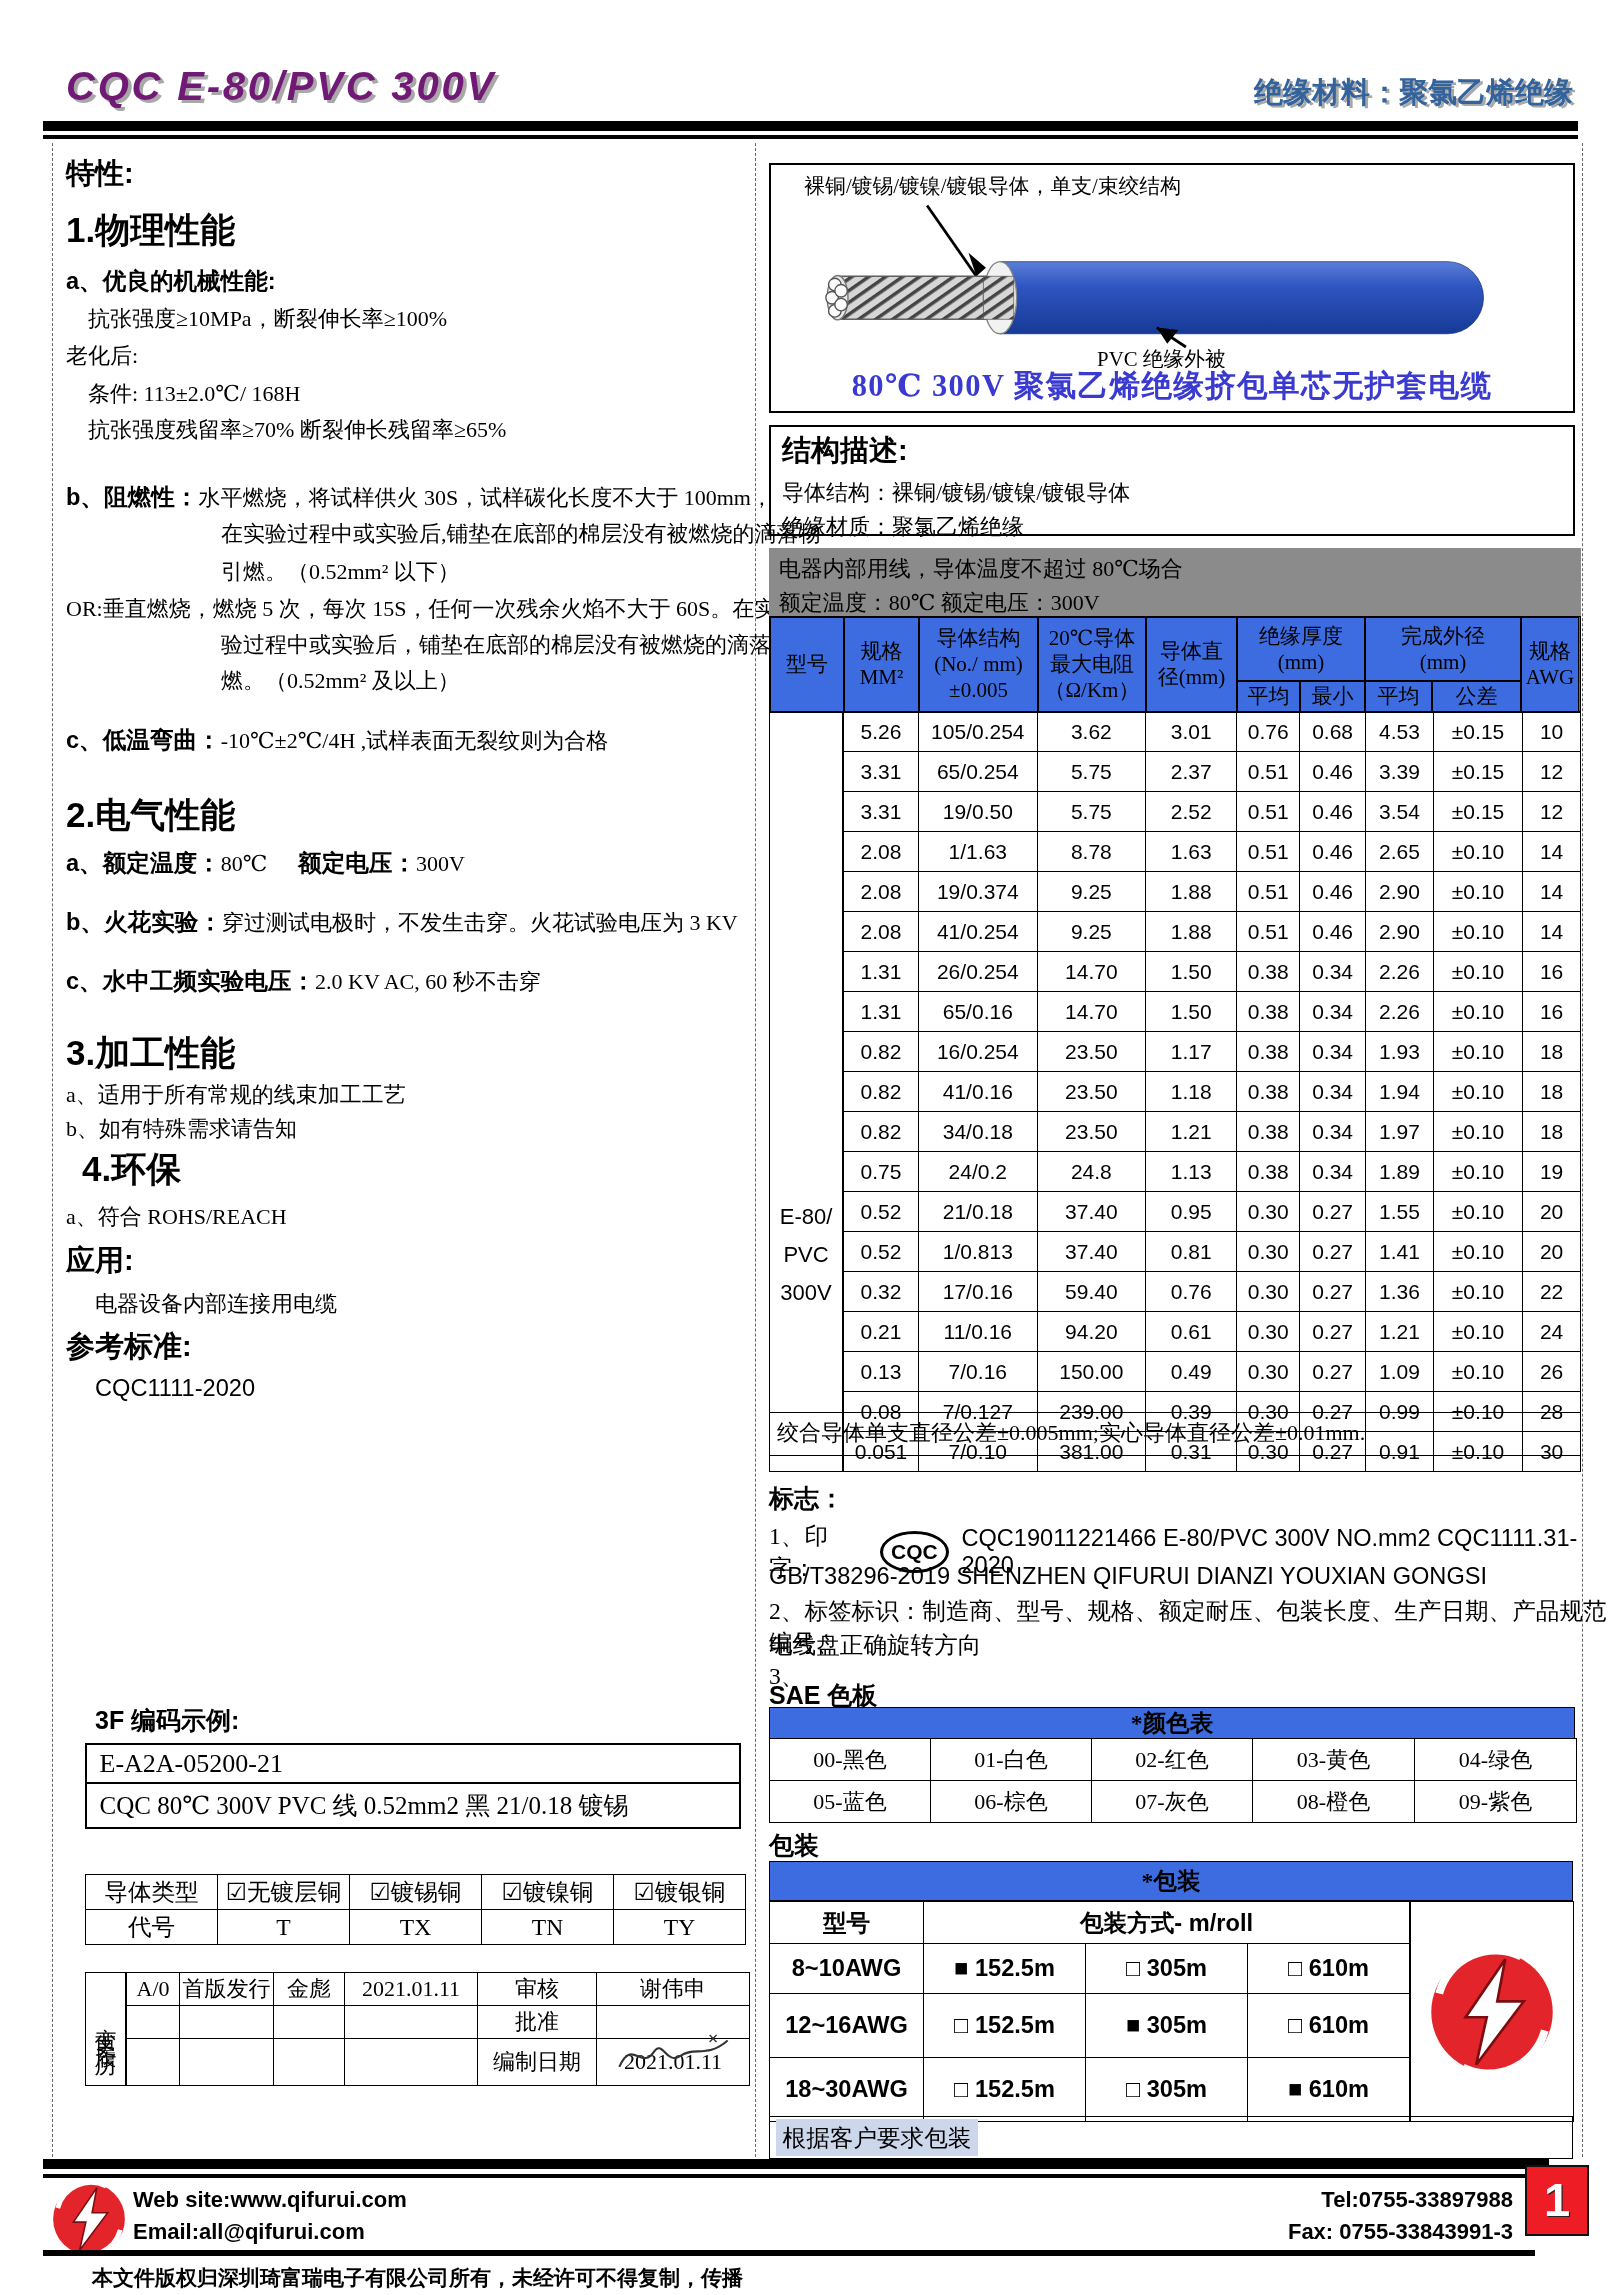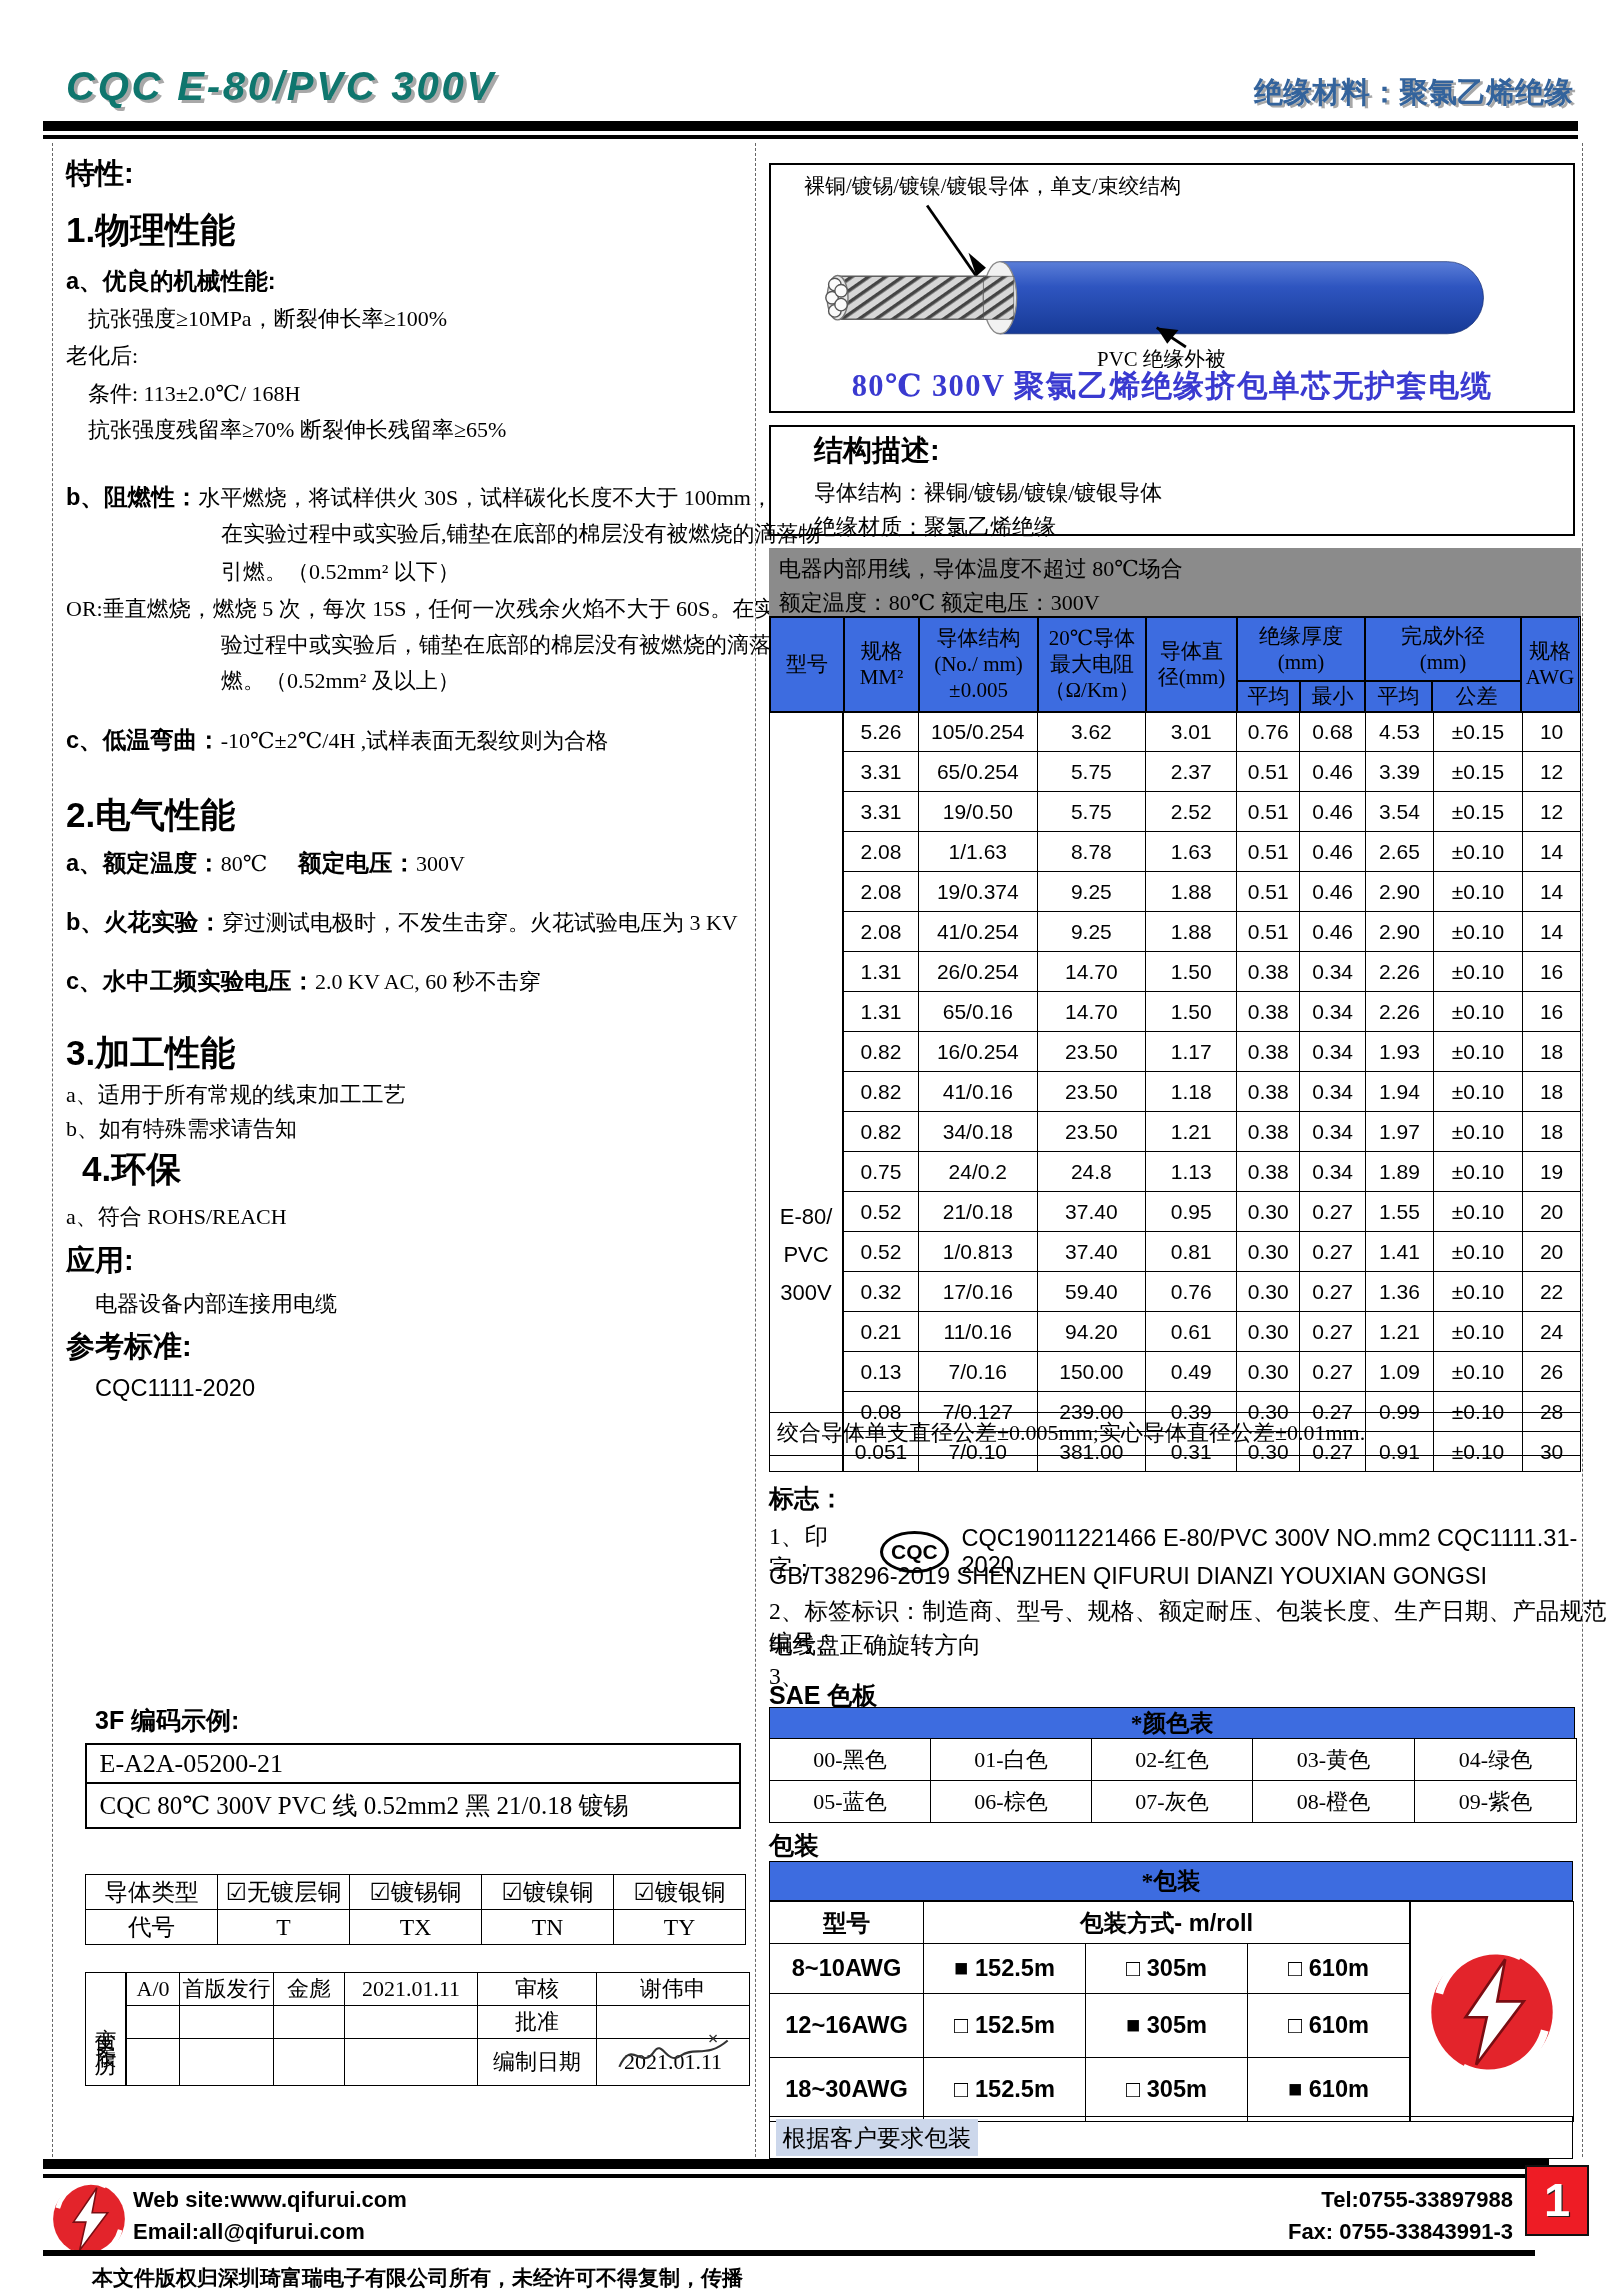--- a/index.html
+++ b/index.html
@@ -1,21 +1,21 @@
 <!DOCTYPE html>
 <html style="font-size:11px"><head>
 <meta charset="utf-8">
 <style>
   html,body{margin:0;padding:0;background:#fff;}
   #page{position:relative;width:1623px;height:2295px;background:#ffffff;overflow:hidden;
         font-family:"Liberation Serif","DejaVu Serif",serif;color:#000;}
   .abs{position:absolute;}
   
   .doc-title{font-family:"Liberation Sans","DejaVu Sans",sans-serif;font-weight:bold;
-             font-size:40px;color:#0f766e;letter-spacing:2.8px;
+             font-size:40px;color:#701a75;letter-spacing:2.8px;
              text-shadow:3.5px 2.8px 0 #a8a8a8;font-style:italic;}
   .doc-mat{font-family:"Liberation Sans","DejaVu Sans",sans-serif;font-weight:bold;
            font-size:29px;color:#33639c;text-shadow:2.8px 2.1px 0 #a8a8a8;}
   .hrule{background:#000;}
   .vdash{border-left:1.4px dashed #666;width:0;}
   
   .h-big{font-family:"Liberation Sans","DejaVu Sans",sans-serif;font-weight:bold;font-size:35px;}
   .h-mid{font-family:"Liberation Sans","DejaVu Sans",sans-serif;font-weight:bold;font-size:29px;}
   .h-sm {font-family:"Liberation Sans","DejaVu Sans",sans-serif;font-weight:bold;font-size:25px;}
   .lbl  {font-family:"Liberation Sans","DejaVu Sans",sans-serif;font-weight:bold;font-size:23.6px;}
@@ -213,21 +213,21 @@
       <path d="M330,139 h645 a52,52 0 0 1 0,104 h-645 z" fill="url(#blueTube)" stroke="#122a6e" stroke-width="1"></path>
       <ellipse cx="330" cy="191" rx="24" ry="52" fill="#f2f2f2" stroke="#888" stroke-width="2"></ellipse>
       <rect x="306" y="160" width="44" height="62" fill="url(#hatch)" stroke="#555" stroke-width="1"></rect>
       <line x1="598" y1="262" x2="556" y2="234" stroke="#000" stroke-width="4"></line>
       <polygon points="556,234 586,244 566,260" fill="#000" transform="rotate(-12 556 234)"></polygon>
       <text x="470" y="290" font-size="30" font-family="Liberation Serif,serif">PVC 绝缘外被</text>
     </svg>
     <div style="position:absolute;left:0;bottom:4.2px;width:100%;text-align:center;font-weight:bold;font-size:30.5px;letter-spacing:1.4px;color:#3a3ad0;">80℃ 300V 聚氯乙烯绝缘挤包单芯无护套电缆</div>
   </div>
 
-  <div class="abs box" style="left:769px;top:425px;width:806px;height:111px;padding-left:32px;">
+  <div class="abs box" style="left:769px;top:425px;width:806px;height:111px;">
     <div class="h-mid" style="padding:4.2px 0 0 11px;">结构描述:</div>
     <div class="body" style="padding:7px 0 0 11px;">导体结构：裸铜/镀锡/镀镍/镀银导体</div>
     <div class="body" style="padding:4.2px 0 0 11px;">绝缘材质：聚氯乙烯绝缘</div>
   </div>
 
   <div class="abs" style="left:769px;top:548px;width:812px;height:84px;background:#8b8b8b;">
     <div class="body" style="padding:5.6px 0 0 9.7px;">电器内部用线，导体温度不超过 80℃场合</div>
     <div class="body" style="padding:4.2px 0 0 9.7px;">额定温度：80℃  额定电压：300V</div>
   </div>
 

